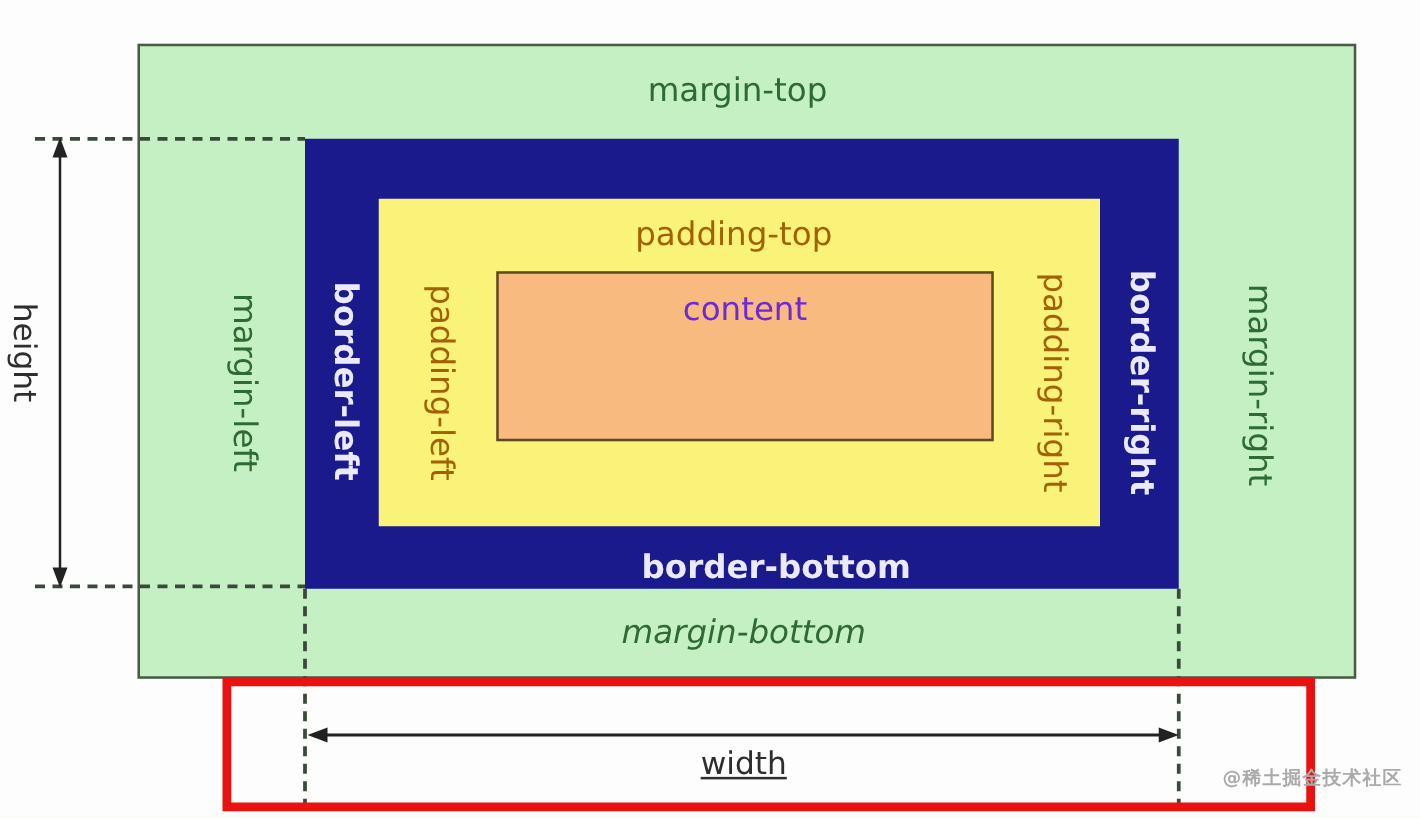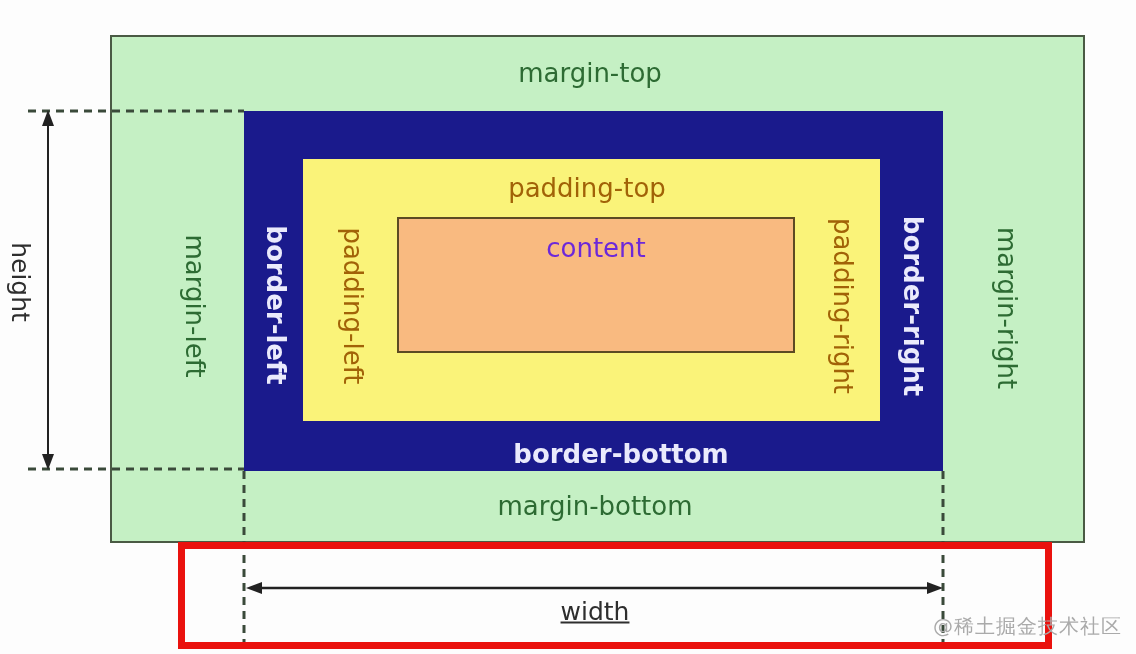--- a/index.html
+++ b/index.html
@@ -45,21 +45,21 @@
   .t-padding { color: #a16207; }
   .t-content { color: #6d28d9; }
   .t-dim     { color: #2e2e2e; font-size: 25px; }
 
   #l-margin-top     { left: 590px; top: 73px;  }
   #l-border-top     { left: 590px; top: 135px; }
   #l-padding-top    { left: 587px; top: 188px; }
   #l-content        { left: 596px; top: 248px; }
   #l-padding-bottom { left: 590px; top: 388px; }
   #l-border-bottom  { left: 593px; top: 454px; margin-left: 28px; }
-  #l-margin-bottom  { left: 595px; top: 506px; }
+  #l-margin-bottom  { left: 595px; top: 506px; font-style: italic; }
 
   #l-margin-left    { left: 195px;  top: 306px; }
   #l-border-left    { left: 276px;  top: 305px; }
   #l-padding-left   { left: 353px;  top: 306px; }
   #l-padding-right  { left: 843px;  top: 306px; }
   #l-border-right   { left: 913px;  top: 306px; }
   #l-margin-right   { left: 1007px; top: 308px; }
 
   #l-height { left: 20px;  top: 282px; }
   #l-width  { left: 595px; top: 611px; text-decoration: underline; }
@@ -75,25 +75,26 @@
   .red-box {
     position: absolute; box-sizing: border-box;
     left: 178px; top: 542px; width: 874px; height: 107px;
     border: 7px solid #ea120e;
     z-index: 5;
   }
   
   .watermark {
     position: absolute;
     right: 14px; top: 613px;
-    font-size: 20px;
+    font-size: 15px;
     color: #aaaaaa;
     letter-spacing: 1px;
     z-index: 6;
     white-space: nowrap;
+    font-weight: bold;
   }
 </style>
 </head>
 <body>
 
 <div class="stage">
 
   <div class="box margin-box" style="background-color: rgb(197, 240, 196);"></div>
   <div class="box border-box" style="background-color: rgb(26, 26, 140);"></div>
   <div class="box padding-box" style="background-color: rgb(250, 243, 121);"></div>

